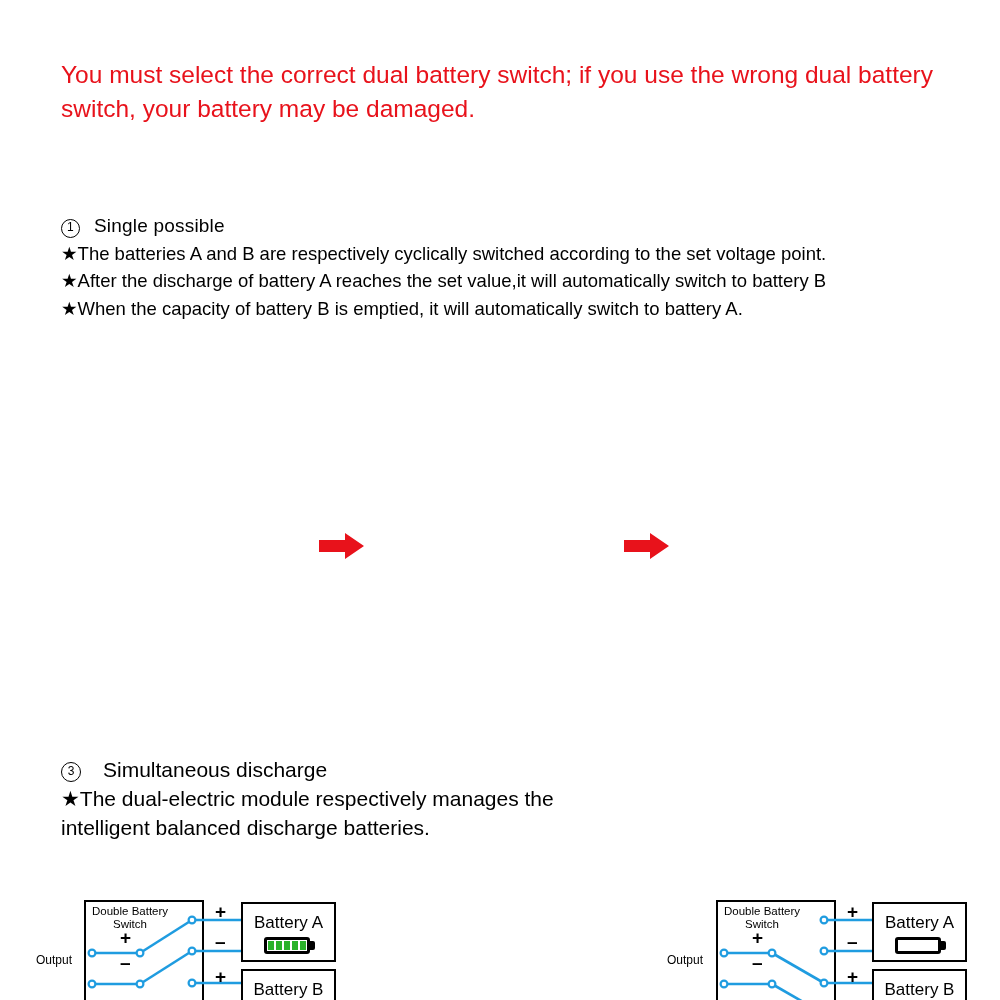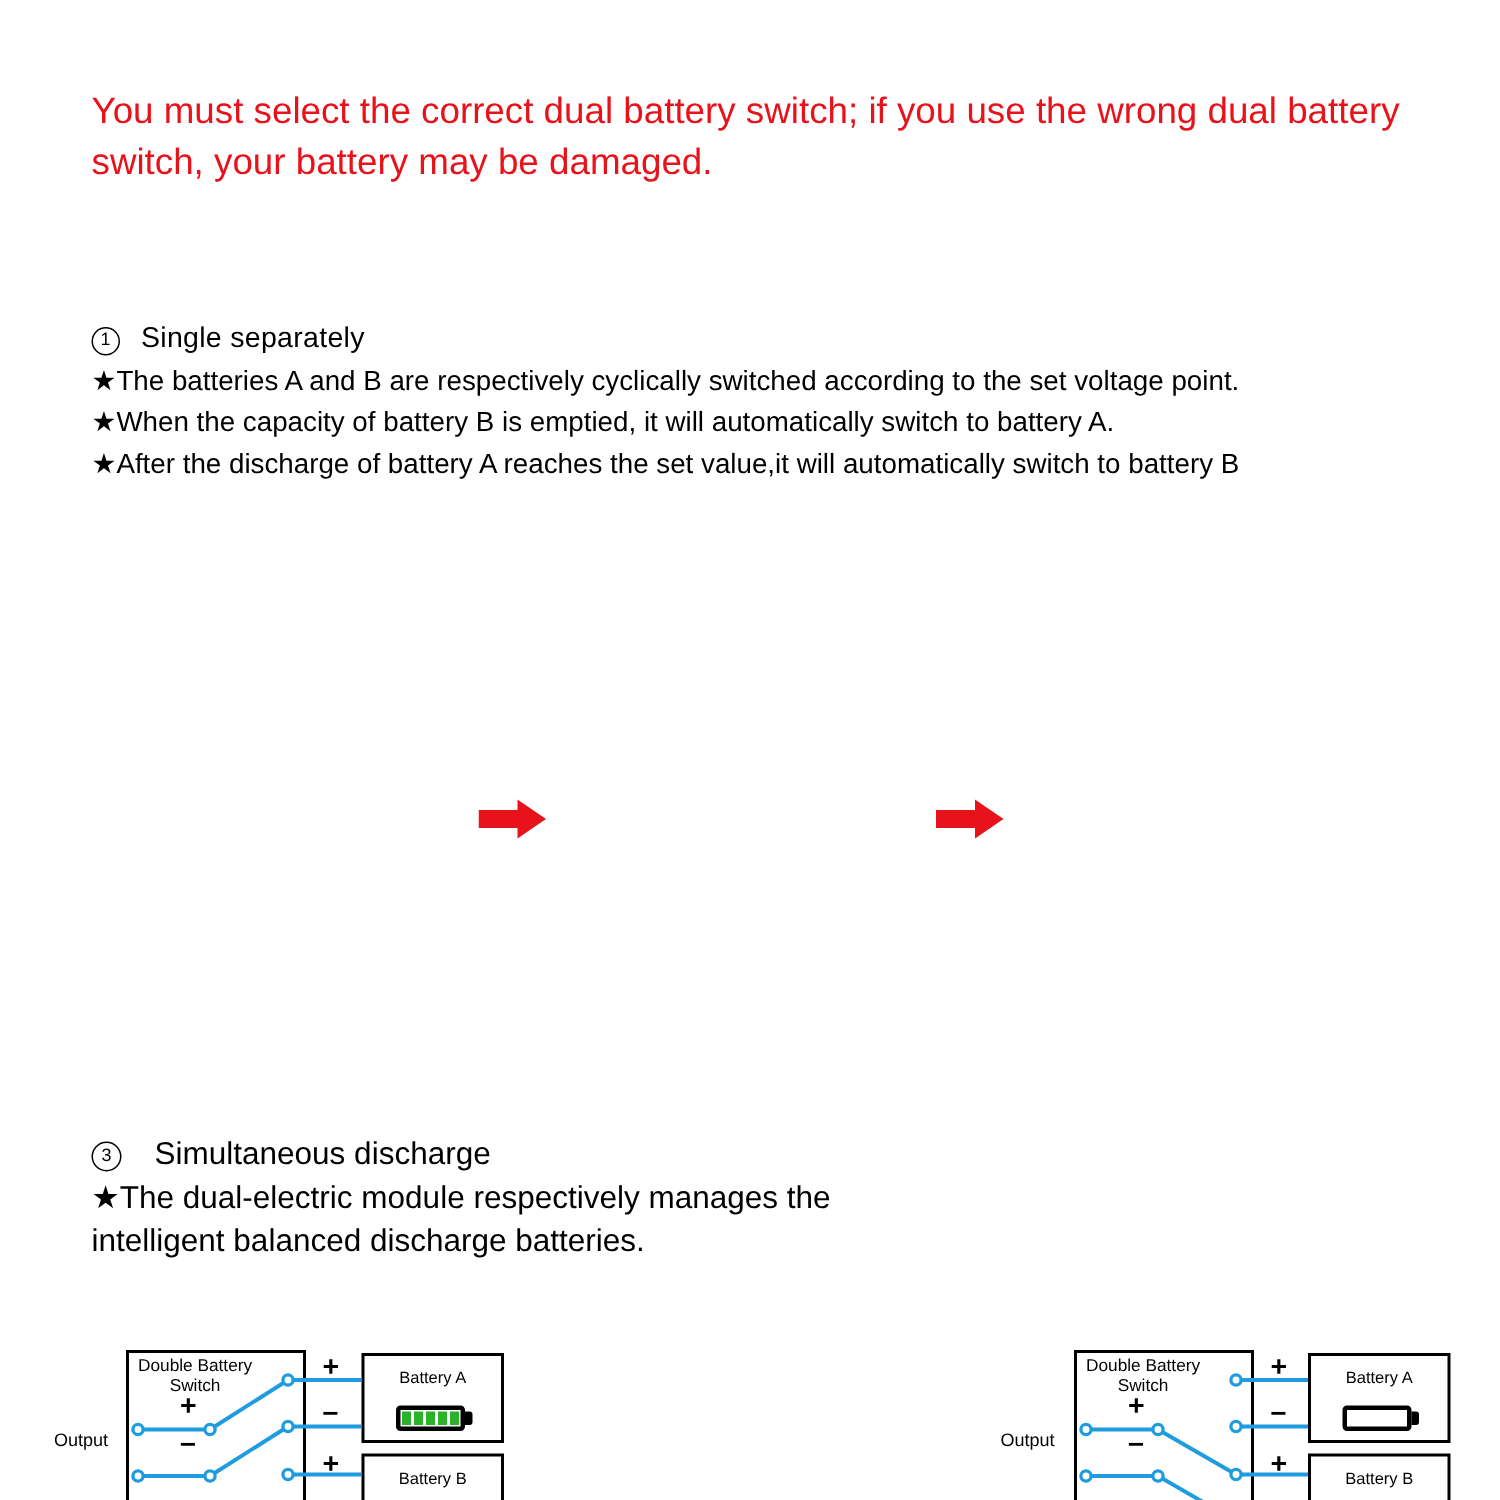--- a/index.html
+++ b/index.html
@@ -102,21 +102,21 @@
   .batt-box {
     position: absolute;
     border: 2.5px solid #000;
     background: #fff;
     box-sizing: border-box;
   }
   .batt-label {
     position: absolute;
     left: 0; right: 0;
     text-align: center;
-    font-size: 11px;
+    font-size: 17px;
     font-family: "Liberation Sans", sans-serif;
     color: #000;
   }
   .sw-title {
     position: absolute;
     font-size: 11.5px;
     line-height: 13px;
     color: #000;
     white-space: nowrap;
     text-align: center;
@@ -185,25 +185,25 @@
 </style>
 </head>
 <body>
 
 <div class="page">
 
   <div class="warning">You must select the correct dual battery switch; if you use the wrong dual battery switch, your battery may be damaged.</div>
 
   <div class="sec1">
     <div class="head">
-      <span class="circnum">1</span><span>Single separately</span>
+      <span class="circnum">1</span><span>Single possible</span>
     </div>
     <div>★The batteries A and B are respectively cyclically switched according to the set voltage point.</div>
+    <div>★After the discharge of battery A reaches the set value,it will automatically switch to battery B</div>
     <div>★When the capacity of battery B is emptied, it will automatically switch to battery A.</div>
-    <div>★After the discharge of battery A reaches the set value,it will automatically switch to battery B</div>
   </div>
 
 
   <div class="diagram" style="left:0px; top:440px; width:330px; height:160px;">
     <div class="out-label" style="left:20px; top:513px;">Output</div>
 
     <div class="sw-box" style="left:68px; top:460px; width:120px; height:128px;"></div>
     <div class="sw-title" style="left:76px; top:465px;">
       <span>Double  Battery</span><br>
       <span>Switch</span>

